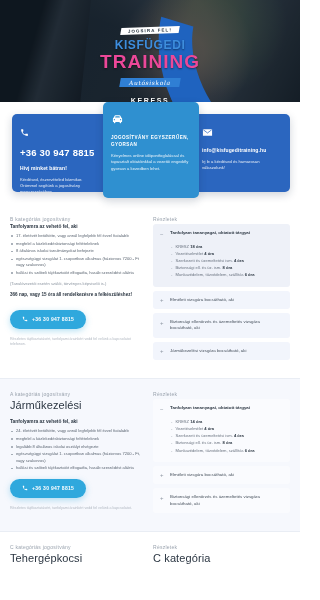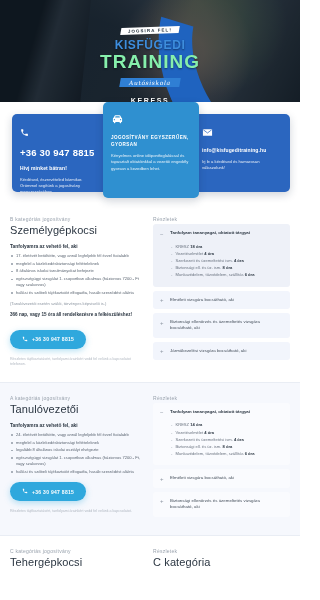--- a/index.html
+++ b/index.html
@@ -80,21 +80,21 @@
   .logo-main {
     color: #3d8ddd;
     font-size: 12px;
     font-weight: 700;
     letter-spacing: 0.6px;
     line-height: 16px;
     margin-top: 1px;
     text-shadow: 0 1px 2px rgba(0,0,0,.45);
   }
   .logo-sub {
-    color: #86efac;
+    color: #ec4899;
     font-size: 19px;
     font-weight: 700;
     letter-spacing: 1px;
     line-height: 18px;
     text-shadow: 0 1px 2px rgba(0,0,0,.45);
   }
   .logo-script {
     display: inline-block;
     background: #2f7fd4;
     color: #ffffff;
@@ -313,21 +313,20 @@
         </svg>
       </span>
       <div class="card-title lower">info@kisfugeditraining.hu</div>
       <div class="card-body">Írj le a kérdésed és hamarosan válaszolunk!</div>
     </div>
   </div>
 
   <div class="section plain">
     <div class="sec-left">
       <div class="eyebrow">B kategóriás jogosítvány</div>
-      <div class="sec-head">Személygépkocsi</div>
       <div class="req-title">Tanfolyamra az vehető fel, aki</div>
       <ul class="req">
         <li>17. életévét betöltötte, vagy annál legfeljebb fél évvel fiatalabb</li>
         <li>megfelel a közlekedésbiztonsági feltételeknek</li>
         <li>8 általános iskolai tanulmányokat befejezte</li>
         <li>egészségügyi vizsgálat 1. csoportban alkalmas (háziorvos 7200.- Ft vagy szakorvos)</li>
         <li>hallási és szóbeli tájékoztatót elfogadta, hasáb szerződést aláírta</li>
       </ul>
       <div class="note">(Tanulóvezetői esetén szülői, törvényes képviselő is.)</div>
       <div class="highlight">366 nap, vagy 15 óra áll rendelkezésre a felkészüléshez!</div>
@@ -382,21 +381,21 @@
         </div>
       </div>
     </div>
   </div>
 
   <div class="divider"></div>
 
   <div class="section tint">
     <div class="sec-left">
       <div class="eyebrow">A kategóriás jogosítvány</div>
-      <div class="sec-head">Tanulóvezetői</div>
+      <div class="sec-head">Járműkezelési</div>
       <div class="req-title">Tanfolyamra az vehető fel, aki</div>
       <ul class="req">
         <li>24. életévét betöltötte, vagy annál legfeljebb fél évvel fiatalabb</li>
         <li>megfelel a közlekedésbiztonsági feltételeknek</li>
         <li>legalább 8 általános iskolai osztályt elvégezte</li>
         <li>egészségügyi vizsgálat 1. csoportban alkalmas (háziorvos 7200.- Ft, vagy szakorvos)</li>
         <li>hallási és szóbeli tájékoztatót elfogadta, hasáb szerződést aláírta</li>
       </ul>
       <button class="cta">
         <span>

